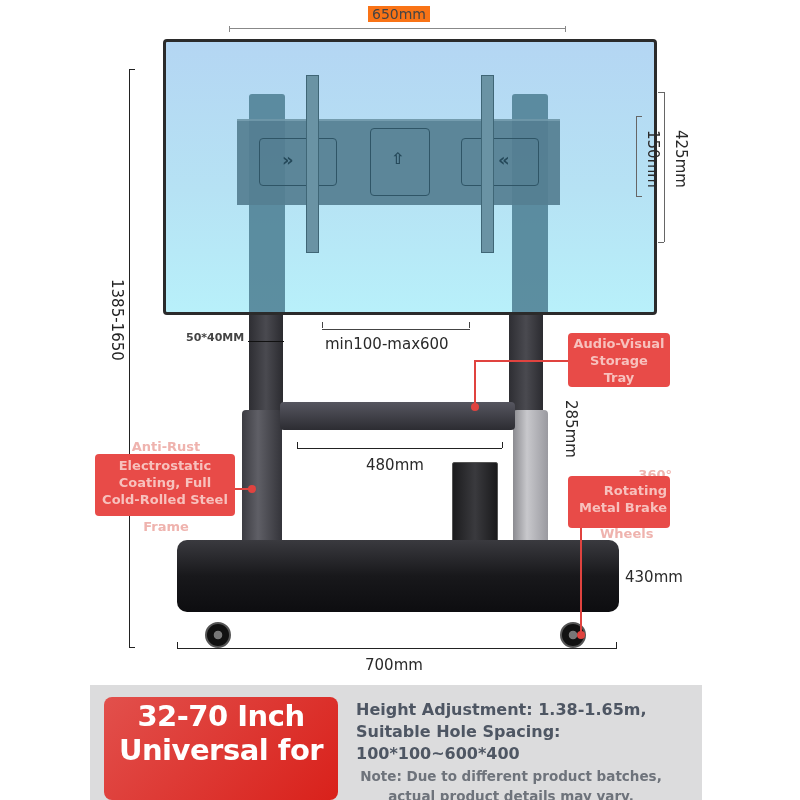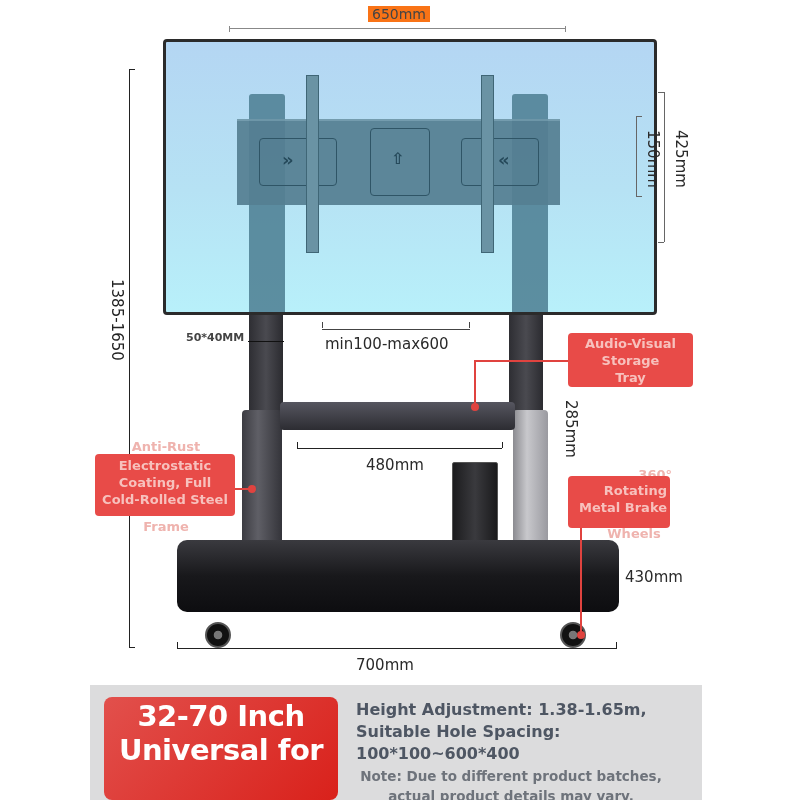--- a/index.html
+++ b/index.html
@@ -109,47 +109,47 @@
 
 <div class="abs base" style="left:177px;top:540px;width:442px;height:72px;"></div>
 <div class="abs wheel" style="left:205px;top:622px;"></div>
 <div class="abs wheel" style="left:560px;top:622px;"></div>
 
 <div class="abs dim-text" style="left:625px;top:568px;">430mm</div>
 
 <div class="line-h" style="left:177px;top:648px;width:440px;background:#222;"></div>
 <div class="tick-v" style="left:177px;top:642px;background:#222;"></div>
 <div class="tick-v" style="left:616px;top:642px;background:#222;"></div>
-<div class="abs dim-text" style="left:356px;top:656px;">700mm</div>
+<div class="abs dim-text" style="left:365px;top:656px;">700mm</div>
 
 <div class="abs callout-out" style="left:96px;top:438px;width:140px;">Anti-Rust</div>
 <div class="abs callout" style="left:95px;top:454px;width:140px;height:62px;padding-top:3px;box-sizing:border-box;">
   <div>Electrostatic</div>
   <div>Coating, Full</div>
   <div>Cold-Rolled Steel</div>
 </div>
 <div class="abs callout-out" style="left:96px;top:518px;width:140px;">Frame</div>
 <div class="red-line" style="left:235px;top:488px;width:16px;height:2px;"></div>
 <div class="red-dot" style="left:248px;top:485px;"></div>
 
-<div class="abs callout" style="left:568px;top:333px;width:125px;height:54px;padding-top:2px;box-sizing:border-box;">
+<div class="abs callout" style="left:568px;top:333px;width:102px;height:54px;padding-top:2px;box-sizing:border-box;">
   <div>Audio-Visual</div>
   <div>Storage</div>
   <div>Tray</div>
 </div>
 <div class="red-line" style="left:474px;top:360px;width:94px;height:2px;"></div>
 <div class="red-line" style="left:474px;top:360px;width:2px;height:46px;"></div>
 <div class="red-dot" style="left:471px;top:403px;"></div>
 
 <div class="abs callout-out" style="left:612px;top:466px;width:60px;text-align:right;">360°</div>
 <div class="abs callout" style="left:568px;top:476px;width:102px;height:52px;padding-top:6px;box-sizing:border-box;text-align:right;padding-right:3px;">
   <div>Rotating</div>
   <div>Metal Brake</div>
 </div>
-<div class="abs callout-out" style="left:600px;top:525px;width:68px;text-align:center;">Wheels</div>
+<div class="abs callout-out" style="left:600px;top:525px;width:68px;text-align:left;">Wheels</div>
 <div class="red-line" style="left:580px;top:528px;width:2px;height:106px;"></div>
 <div class="red-dot" style="left:577px;top:631px;"></div>
 
 <div class="abs banner"></div>
 <div class="abs badge" style="padding-top:2px;box-sizing:border-box;">
   <div>32-70 Inch</div>
   <div>Universal for</div>
 </div>
 <div class="abs spec" style="left:356px;top:699px;width:340px;">
   <div>Height Adjustment: 1.38-1.65m,</div>

